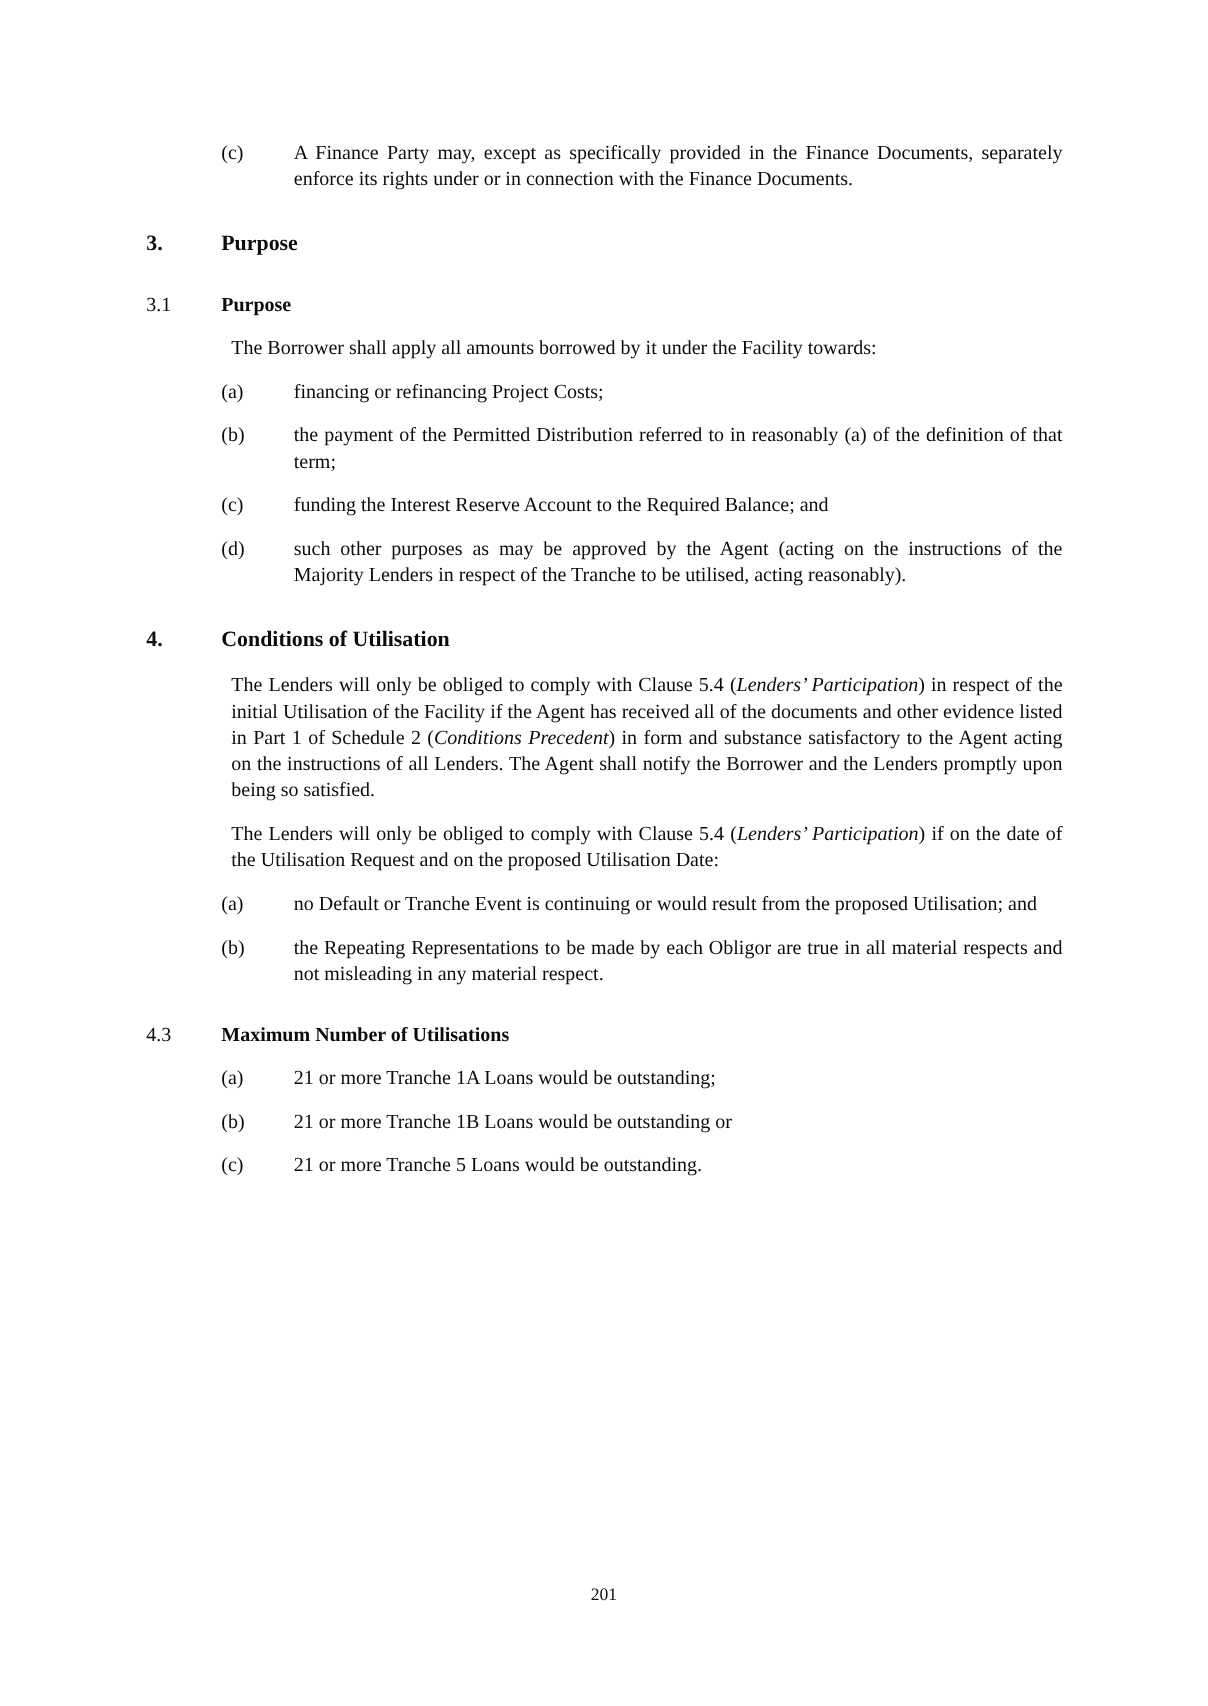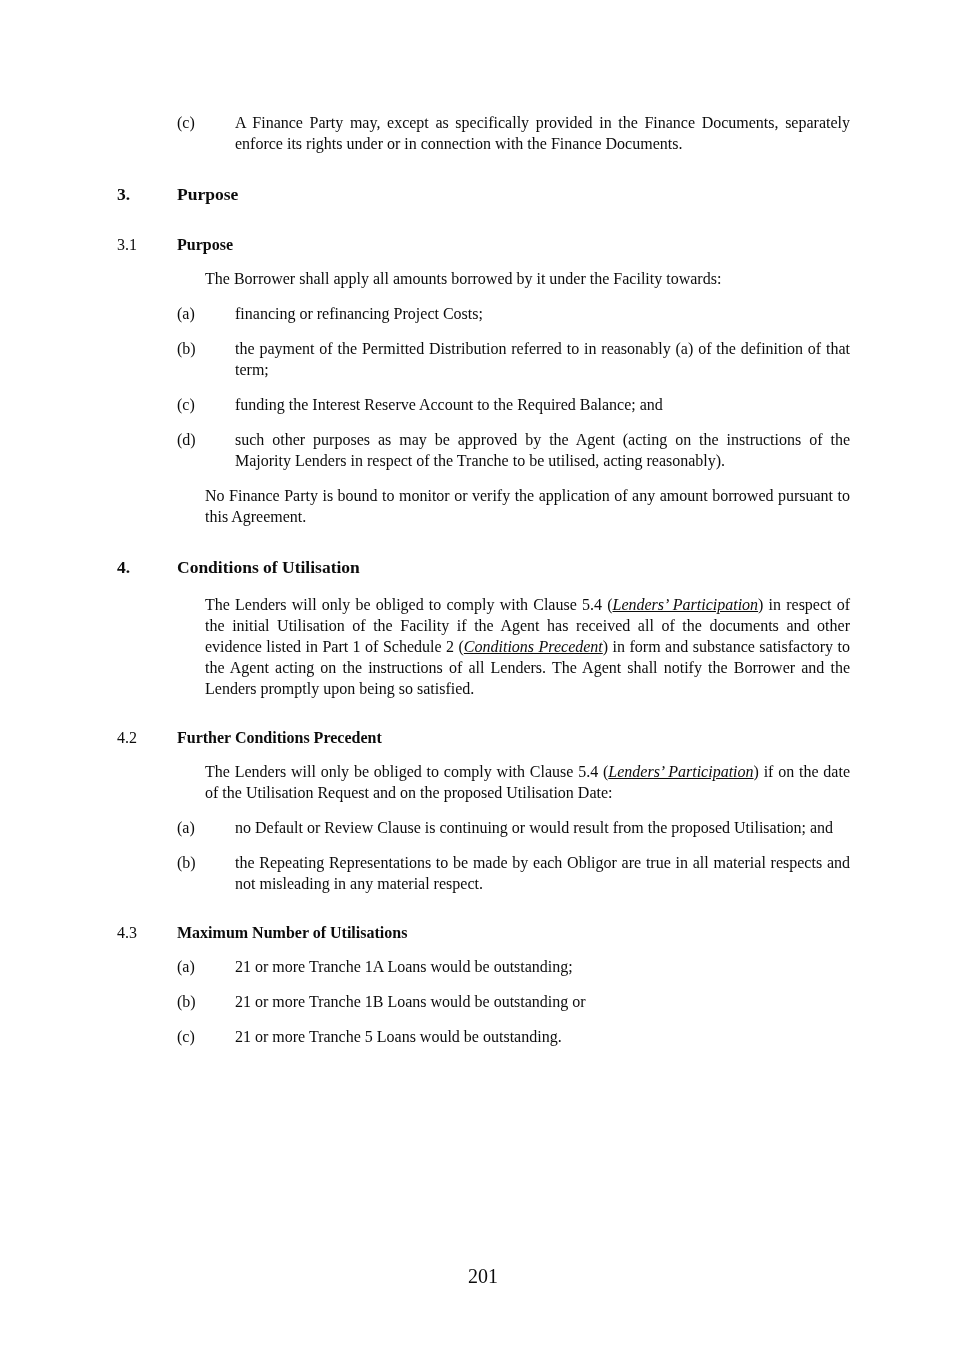--- a/index.html
+++ b/index.html
@@ -28,21 +28,21 @@
     margin-bottom: 14px;
   }
   .li .marker {
     flex: 0 0 58px;
   }
   .li .li-text {
     flex: 1 1 auto;
   }
   
   .para {
-    margin-left: 88px;
+    margin-left: 68px;
     margin-bottom: 14px;
   }
   .just {
     text-align: justify;
   }
   
   .h1row {
     display: flex;
     font-weight: bold;
     font-size: 17.5px;
@@ -65,23 +65,23 @@
   }
   .subrow .subtitle {
     font-weight: bold;
   }
   .footer {
     position: absolute;
     top: 1266px;
     left: 0;
     right: 0;
     text-align: center;
-    font-size: 20px;
+    font-size: 14px;
   }
-  i { font-style: italic; text-decoration: underline; }
+  i { font-style: italic; }
 </style>
 </head>
 <body>
 
 <div class="page">
   <div class="content">
 
     <div class="li">
       <span class="marker">(c)</span>
       <div class="li-text just">A Finance Party may, except as specifically provided in the Finance Documents, separately enforce its rights under or in connection with the Finance Documents.</div>
@@ -110,40 +110,35 @@
     <div class="li">
       <span class="marker">(c)</span>
       <div class="li-text just">funding the Interest Reserve Account to the Required Balance; and</div>
     </div>
     <div class="li">
       <span class="marker">(d)</span>
       <div class="li-text just">such other purposes as may be approved by the Agent (acting on the instructions of the Majority Lenders in respect of the Tranche to be utilised, acting reasonably).</div>
     </div>
 
 
-    <div class="para just">No Finance Party is bound to monitor or verify the application of any amount borrowed pursuant to this Agreement.</div>
 
     <div class="h1row">
       <span class="h1num">4.</span>
       <span class="h1title">Conditions of Utilisation</span>
     </div>
 
 
     <div class="para just"><span>The Lenders will only be obliged to comply with Clause 5.4 (</span><i>Lenders’ Participation</i><span>) in respect of the initial Utilisation of the Facility if the Agent has received all of the documents and other evidence listed in Part 1 of Schedule 2 (</span><i>Conditions Precedent</i><span>) in form and substance satisfactory to the Agent acting on the instructions of all Lenders.  The Agent shall notify the Borrower and the Lenders promptly upon being so satisfied.</span></div>
 
-    <div class="subrow">
-      <span class="subnum">4.2</span>
-      <span class="subtitle">Further Conditions Precedent</span>
-    </div>
 
     <div class="para just"><span>The Lenders will only be obliged to comply with Clause 5.4 (</span><i>Lenders’ Participation</i><span>) if on the date of the Utilisation Request and on the proposed Utilisation Date:</span></div>
 
     <div class="li">
       <span class="marker">(a)</span>
-      <div class="li-text just">no Default or Review Clause is continuing or would result from the proposed Utilisation; and</div>
+      <div class="li-text just">no Default or Tranche Event is continuing or would result from the proposed Utilisation; and</div>
     </div>
     <div class="li">
       <span class="marker">(b)</span>
       <div class="li-text just">the Repeating Representations to be made by each Obligor are true in all material respects and not misleading in any material respect.</div>
     </div>
 
     <div class="subrow">
       <span class="subnum">4.3</span>
       <span class="subtitle">Maximum Number of Utilisations</span>
     </div>

